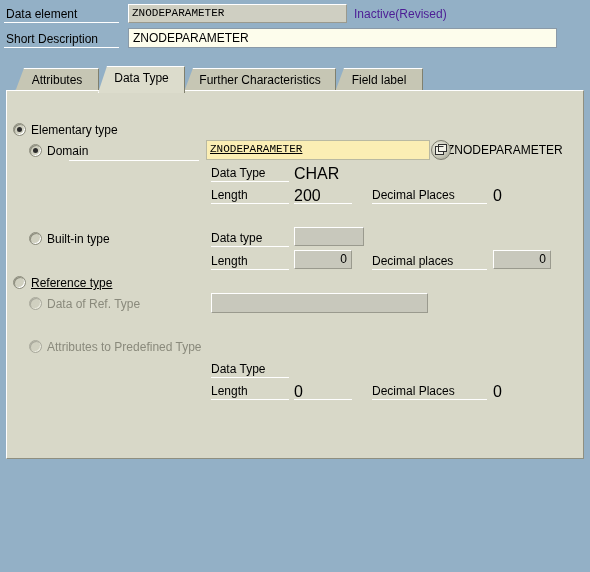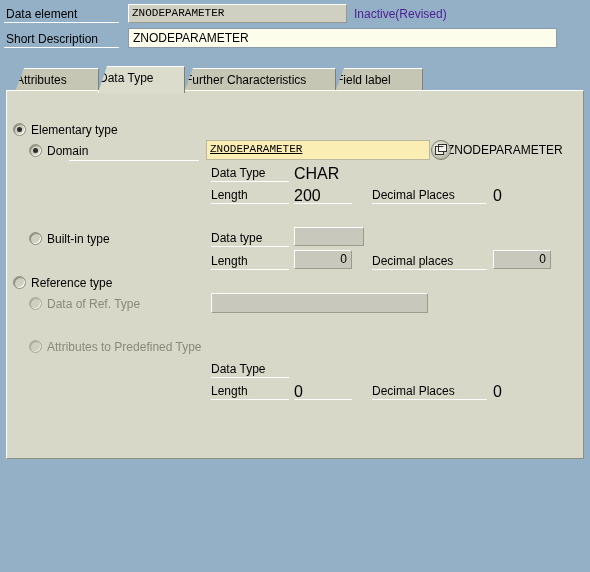--- a/index.html
+++ b/index.html
@@ -87,20 +87,21 @@
     height: 32px;
   }
   .tab {
     position: absolute;
     top: 8px;
     height: 24px;
     box-sizing: border-box;
     font-size: 12px;
     line-height: 22px;
     color: #000;
+    text-align: center;
     white-space: nowrap;
     background: #c6c6b4;
     border: 1px solid #ffffff;
     border-right-color: #80806e;
     border-bottom: none;
     
     clip-path: polygon(9px 0, 100% 0, 100% 100%, 0 100%);
   }
   .tab.active {
     background: #dcdccc;
@@ -304,21 +305,21 @@
   <div class="ulabel" style="left:204px; top:140px; width:78px;">Data type</div>
   <div class="fld-grey" style="left:287px; top:136px; width:70px; height:19px;"></div>
 
   <div class="ulabel" style="left:204px; top:163px; width:78px;">Length</div>
   <div class="fld-grey" style="left:287px; top:159px; width:58px; height:19px;">0</div>
 
   <div class="ulabel" style="left:365px; top:163px; width:115px;">Decimal places</div>
   <div class="fld-grey" style="left:486px; top:159px; width:58px; height:19px;">0</div>
 
   <div class="radio" style="left:6px; top:185px;"></div>
-  <div class="rlabel" style="left:24px; top:184px;">Reference type</div>
+  <div class="rlabel" style="left:24px; top:184px;text-decoration:underline;">Reference type</div>
 
   <div class="radio disabled" style="left:22px; top:206px;"></div>
   <div class="rlabel disabled" style="left:40px; top:205px;">Data of Ref. Type</div>
 
   <div class="fld-grey" style="left:204px; top:202px; width:217px; height:20px; text-align:left;"></div>
 
   <div class="radio disabled" style="left:22px; top:249px;"></div>
   <div class="rlabel disabled" style="left:40px; top:248px;">Attributes to Predefined Type</div>
 
   <div class="ulabel" style="left:204px; top:271px; width:78px;">Data Type</div>

